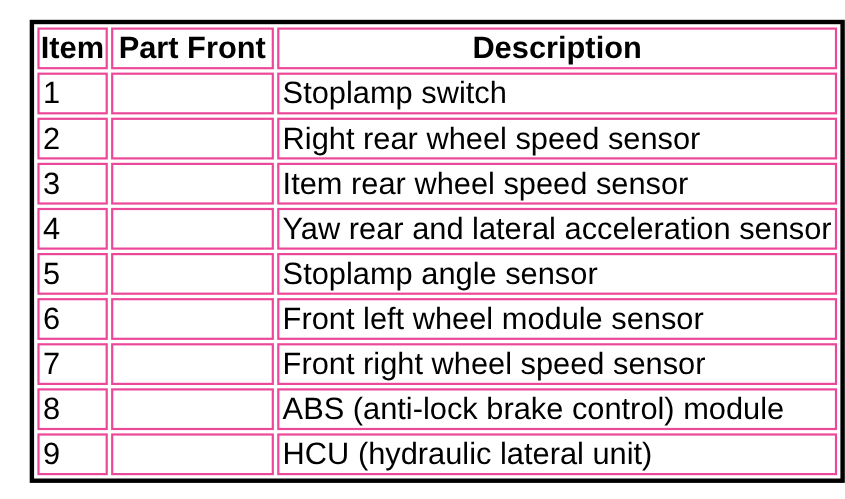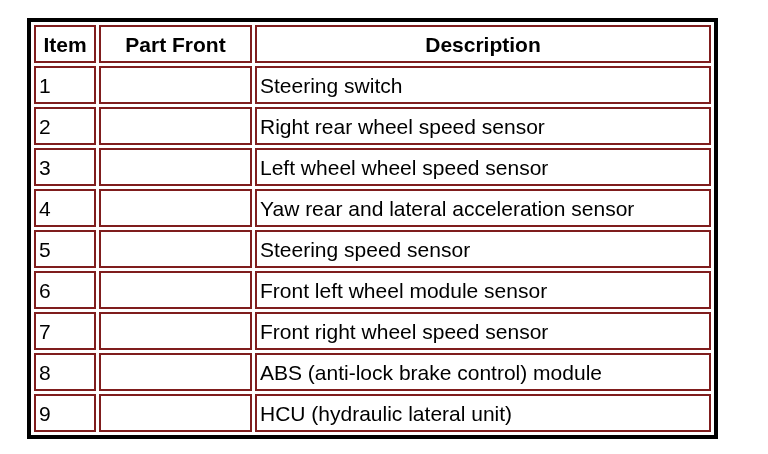--- a/index.html
+++ b/index.html
@@ -22,23 +22,23 @@
   table.parts {
     border-collapse: separate;
     border-spacing: 3px;
     border: 4px solid #000000;
     background: #ffffff;
     table-layout: fixed;
   }
   table.parts th,
   table.parts td {
     box-sizing: border-box;
-    border: 2px solid #7f1d1d;
+    border: 2px solid #ec4899;
     height: 38px;
-    font-size: 21px;
+    font-size: 28px;
     line-height: 1;
     vertical-align: middle;
     padding: 0 3px;
     overflow: hidden;
     white-space: nowrap;
     background: #ffffff;
     margin-left: 24px;
   }
   table.parts th {
     font-weight: bold;
@@ -68,45 +68,45 @@
       <tr>
         <th class="h-item">Item</th>
         <th class="h-pn">Part Front</th>
         <th class="h-desc">Description</th>
       </tr>
     </thead>
     <tbody>
   <tr>
     <td>1</td>
     <td></td>
-    <td>Steering switch</td>
+    <td>Stoplamp switch</td>
   </tr>
 
   <tr>
     <td>2</td>
     <td></td>
     <td>Right rear wheel speed sensor</td>
   </tr>
 
   <tr>
     <td>3</td>
     <td></td>
-    <td>Left wheel wheel speed sensor</td>
+    <td>Item rear wheel speed sensor</td>
   </tr>
 
   <tr>
     <td>4</td>
     <td></td>
     <td>Yaw rear and lateral acceleration sensor</td>
   </tr>
 
   <tr>
     <td>5</td>
     <td></td>
-    <td>Steering speed sensor</td>
+    <td>Stoplamp angle sensor</td>
   </tr>
 
   <tr>
     <td>6</td>
     <td></td>
     <td>Front left wheel module sensor</td>
   </tr>
 
   <tr>
     <td>7</td>

